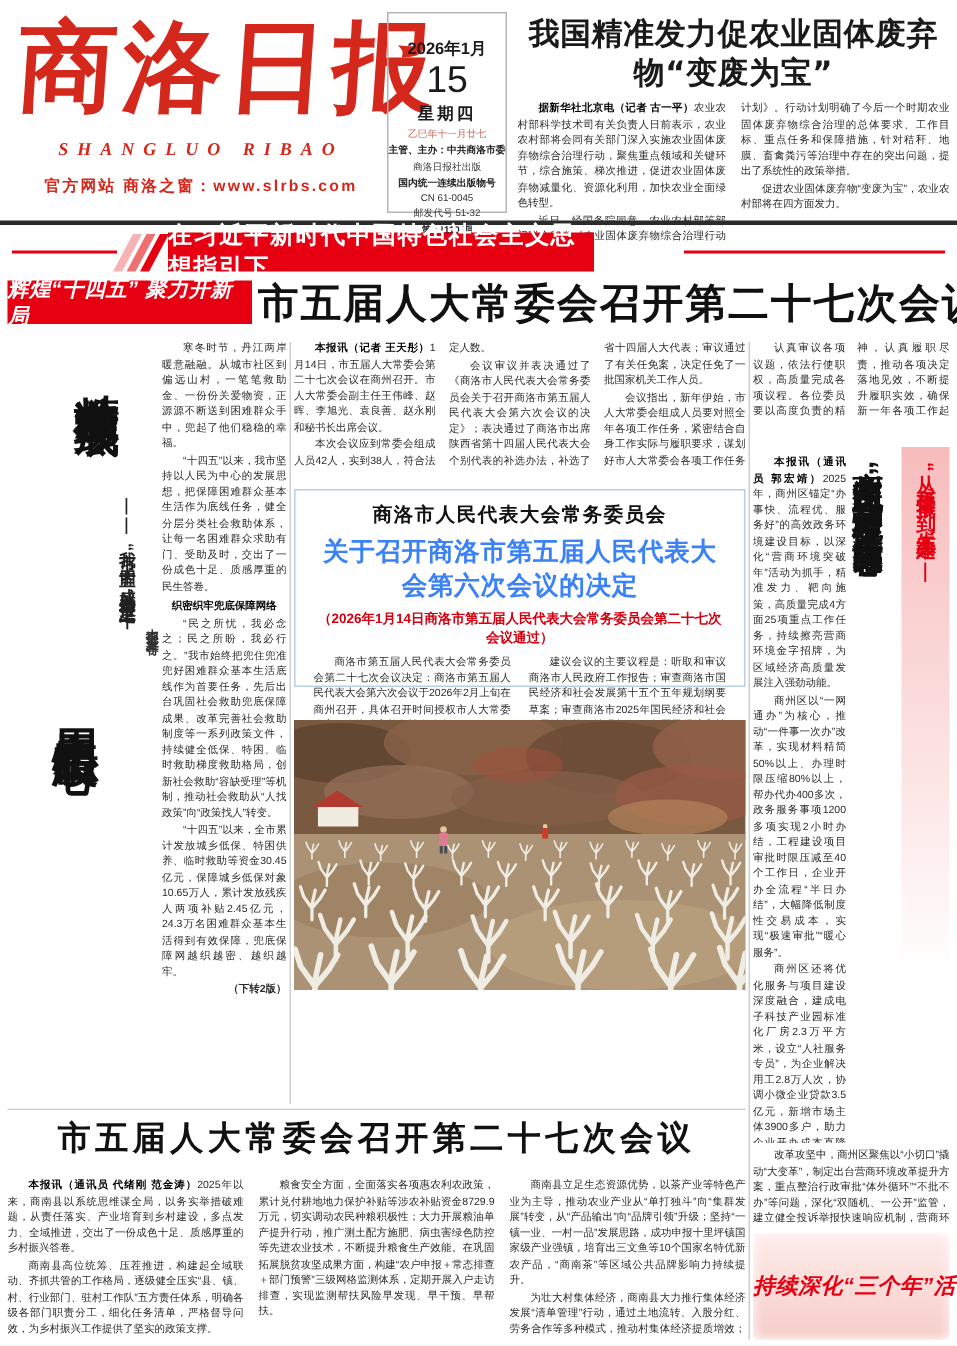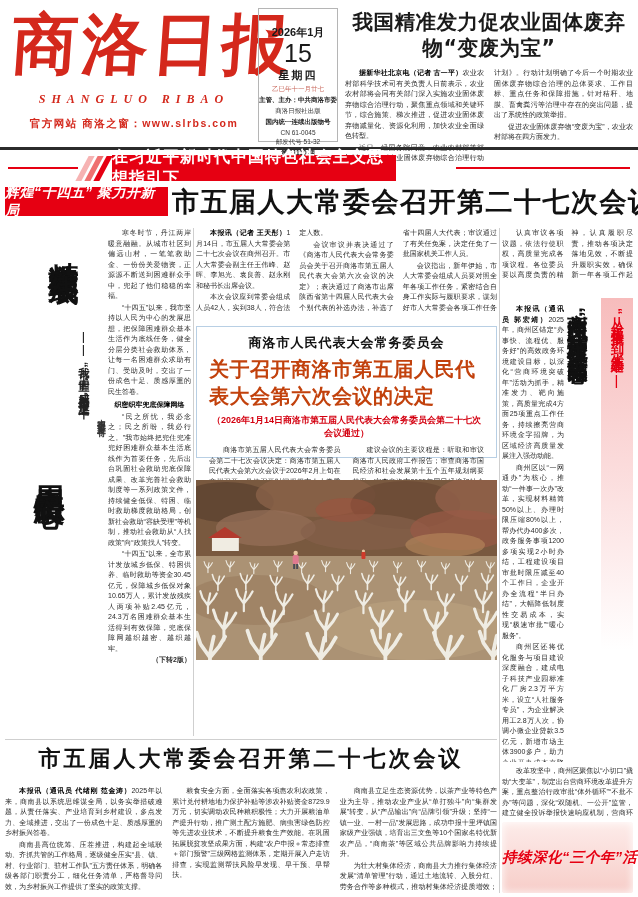--- a/index.html
+++ b/index.html
@@ -50,21 +50,21 @@
   .vsub { position:absolute; left:76px; top:332px; font-size:11px; font-weight:bold; color:#222; letter-spacing:2px; height:300px; }
   .vby  { position:absolute; left:96px; top:412px; font-size:8.5px; font-weight:bold; color:#333; letter-spacing:1px; height:120px; }
   .left-body { position:absolute; left:108px; top:228px; width:83px; height:508px; overflow:hidden; }
   .subhead { font-weight:bold; text-align:center; text-indent:0 !important; margin:3px 0; color:#000; }
   .turn-note { text-align:right; font-weight:bold; text-indent:0 !important; }
 
   
   .npc-body { position:absolute; left:196px; top:228px; width:301px; height:92px; column-count:3; column-gap:9px; overflow:hidden; }
   .decision { position:absolute; left:196px; top:326px; width:301px; height:132px; border:1px solid #b8cfe4; padding:7px 12px 16px; }
   .decision .t1 { text-align:center; font-size:13px; font-weight:900; color:#111; letter-spacing:1px; }
-  .decision .t2 { font-size:20px; font-weight:900; color:#c2410c; letter-spacing:0.5px; margin-top:4px; }
+  .decision .t2 { text-align:center; font-size:17px; font-weight:900; color:#3b82f6; letter-spacing:0.5px; margin-top:4px; }
   .decision .t3 { text-align:center; font-size:9px; font-weight:bold; color:#d40010; margin-top:4px; }
   .decision .body { margin-top:5px; column-count:2; column-gap:12px; height:58px; overflow:hidden; }
   .photo { position:absolute; left:196px; top:480px; width:301px; height:180px; }
   .photo svg { width:100%; height:100%; display:block; }
   .caption { position:absolute; left:196px; top:664px; width:301px; font-size:7.5px; line-height:1.7; text-align:justify; font-style:italic; color:#222; }
   .caption .credit { font-weight:bold; }
 
   
   .npc-cont { position:absolute; left:502px; top:228px; width:131px; height:58px; column-count:2; column-gap:8px; overflow:hidden; }
   .sz { position:absolute; left:502px; top:298px; width:131px; height:520px; }

